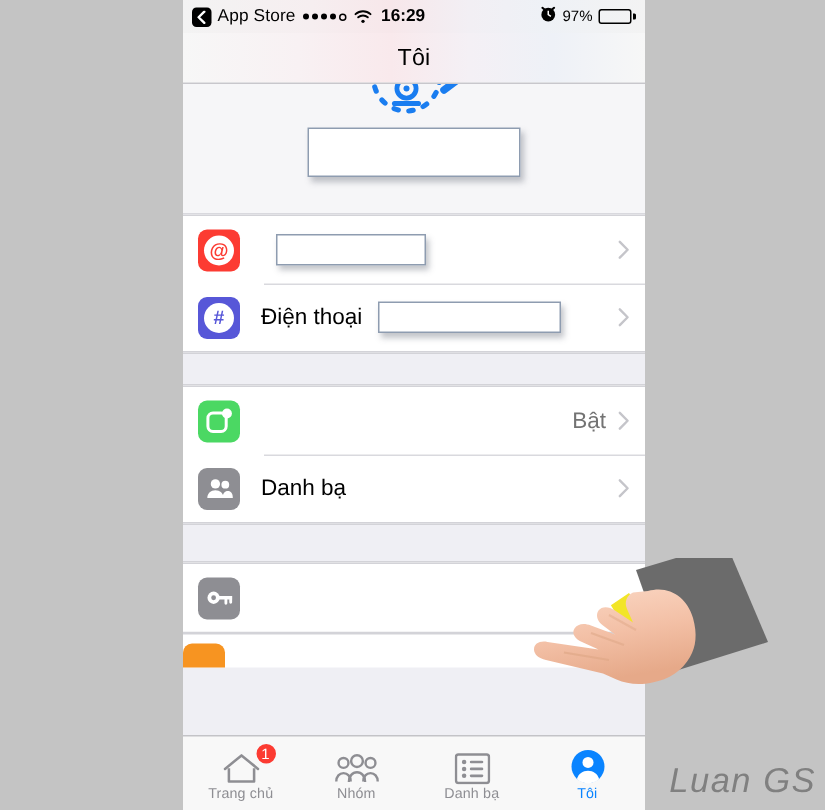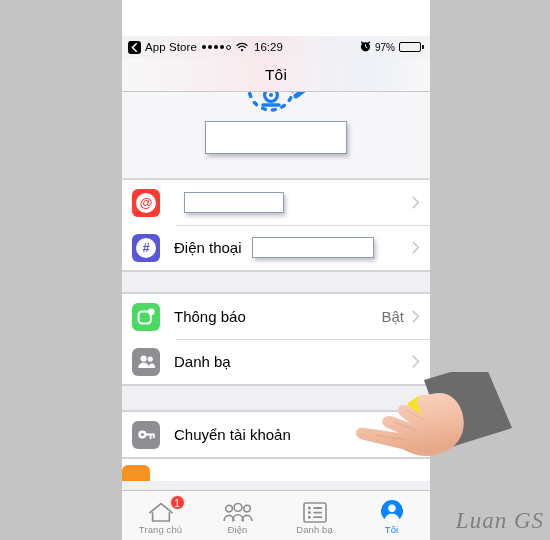--- a/index.html
+++ b/index.html
@@ -15,34 +15,34 @@
   .phone{
     position:absolute;left:122px;top:0;width:308px;height:540px;
     background:#ffffff;overflow:hidden;
   }
 
   
   .statusbar{
     position:relative;height:22px;
     background:linear-gradient(90deg,#f3f3f3 0%,#f6eef0 28%,#f7e7ea 45%,#f2eff4 62%,#eef1f6 78%,#f3f3f3 100%);
     display:flex;align-items:center;font-size:11.5px;color:#000;
-    padding:0 6px;box-sizing:border-box;margin-top:36px;
+    padding:0 6px;box-sizing:border-box;
   }
   .sb-back{
     width:13px;height:13px;border-radius:3px;background:#000;
     display:flex;align-items:center;justify-content:center;margin-right:4px;
     flex:0 0 auto;
   }
   .sb-back svg{display:block}
   .sb-carrier{font-size:11.5px;letter-spacing:.1px;margin-right:5px;white-space:nowrap}
   .sb-dots{display:flex;align-items:center;gap:2px;margin-right:5px}
   .sb-dots i{width:4px;height:4px;border-radius:50%;background:#000;display:block}
   .sb-dots i.hollow{background:transparent;border:1px solid #000;width:3px;height:3px}
   .sb-wifi{margin-right:6px;display:flex;align-items:center}
-  .sb-time{font-size:11.5px;font-weight:normal}
+  .sb-time{font-size:11.5px;font-weight:bold}
   .sb-right{margin-left:auto;display:flex;align-items:center;gap:4px}
   .sb-battery{display:flex;align-items:center}
   .sb-batt-body{width:22px;height:10px;border:1px solid #000;border-radius:2px;padding:1px;box-sizing:border-box;}
   .sb-batt-fill{height:100%;background:#000;border-radius:1px}
   .sb-batt-cap{width:2px;height:4px;background:#000;margin-left:1px;border-radius:0 1px 1px 0}
   .sb-pct{font-size:10px}
 
   
   .navbar{
     position:relative;height:33px;
@@ -136,21 +136,21 @@
     background:#fc3b32;color:#fff;font-size:10px;line-height:15px;text-align:center;
     border:1.5px solid #f8f8f8;box-sizing:border-box;padding:0 2px;
   }
 
   
   .hand{position:absolute;left:336px;top:372px;width:214px;height:128px;pointer-events:none}
 
   
   .watermark{
     position:absolute;right:6px;bottom:6px;
-    font-family:Liberation Serif, serif;
+    font-family:Liberation Sans, sans-serif;
     font-style:italic;font-size:23px;color:#5c5c5c;opacity:.65;
     letter-spacing:1px;white-space:nowrap;
   }
 </style>
 </head>
 <body>
 
 <div id="screen">
 
   <div class="phone">
@@ -246,21 +246,20 @@
 
       <div class="group">
 
         <div class="row">
           <span class="ico green">
             <svg width="18" height="18" viewBox="0 0 18 18">
               <rect x="1.6" y="3.4" width="12.2" height="12.2" rx="3.4" fill="none" stroke="#fff" stroke-width="2"></rect>
               <circle cx="14.3" cy="3.7" r="3.3" fill="#fff"></circle>
             </svg>
           </span>
-          <span class="row-label">Thông báo</span>
           <span class="row-value">Bật</span>
           <span class="chev">
             <svg width="8" height="13" viewBox="0 0 8 13">
                 <path d="M1.2 1.2L6.4 6.5l-5.2 5.3" fill="none" stroke="#c5c5ca" stroke-width="1.6" stroke-linecap="round" stroke-linejoin="round"></path>
               </svg>
           </span>
         </div>
 
         <div class="row">
           <span class="ico gray">
@@ -286,21 +285,20 @@
       <div class="group">
         <div class="row">
           <span class="ico gray">
             <svg width="19" height="13" viewBox="0 0 19 13">
               <circle cx="5.4" cy="6.5" r="4.1" fill="#fff"></circle>
               <circle cx="5.4" cy="6.5" r="1.6" fill="#8e8e93"></circle>
               <path d="M8.6 5.4h9.2v2.2H8.6z" fill="#fff"></path>
               <path d="M13.6 7.6v2.6M16.8 7.6v1.9" stroke="#fff" stroke-width="1.9" stroke-linecap="round"></path>
             </svg>
           </span>
-          <span class="row-label">Chuyển tài khoản</span>
         </div>
       </div>
 
       <div class="partial-row">
         <span class="ico orange"></span>
       </div>
     </div>
 
     <div class="tabbar">
 
@@ -322,21 +320,21 @@
             <g fill="none" stroke="#8e8e93" stroke-width="1.6" stroke-linejoin="round">
               <circle cx="6" cy="6.6" r="3.3"></circle>
               <circle cx="15" cy="5.4" r="3.9"></circle>
               <circle cx="24" cy="6.6" r="3.3"></circle>
               <path d="M1.2 19c0-3.4 2.1-5.6 4.8-5.6s4.8 2.2 4.8 5.6"></path>
               <path d="M9.6 19.4c0-4 2.4-6.6 5.4-6.6s5.4 2.6 5.4 6.6"></path>
               <path d="M19.2 19c0-3.4 2.1-5.6 4.8-5.6s4.8 2.2 4.8 5.6"></path>
             </g>
           </svg>
         </span>
-        <span class="tab-label">Điện</span>
+        <span class="tab-label">Nhóm</span>
       </div>
 
       <div class="tab">
         <span class="tab-ico">
           <svg width="24" height="21" viewBox="0 0 24 21">
             <rect x="1" y="1" width="22" height="19" rx="1.6" fill="none" stroke="#8e8e93" stroke-width="1.6"></rect>
             <g fill="#8e8e93">
               <circle cx="6.4" cy="6" r="1.5"></circle>
                 <circle cx="6.4" cy="10.6" r="1.5"></circle>
                 <circle cx="6.4" cy="15.2" r="1.5"></circle>

